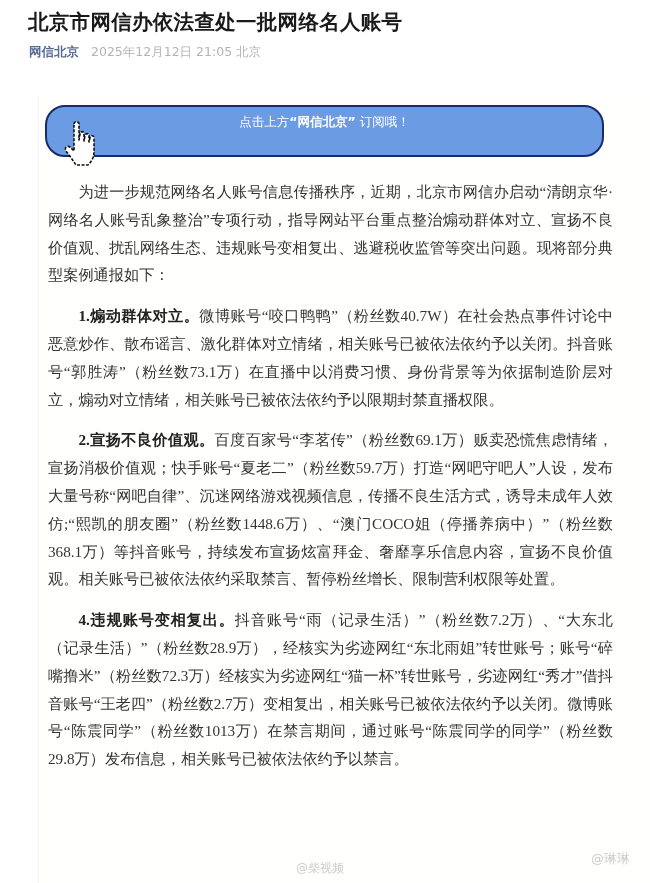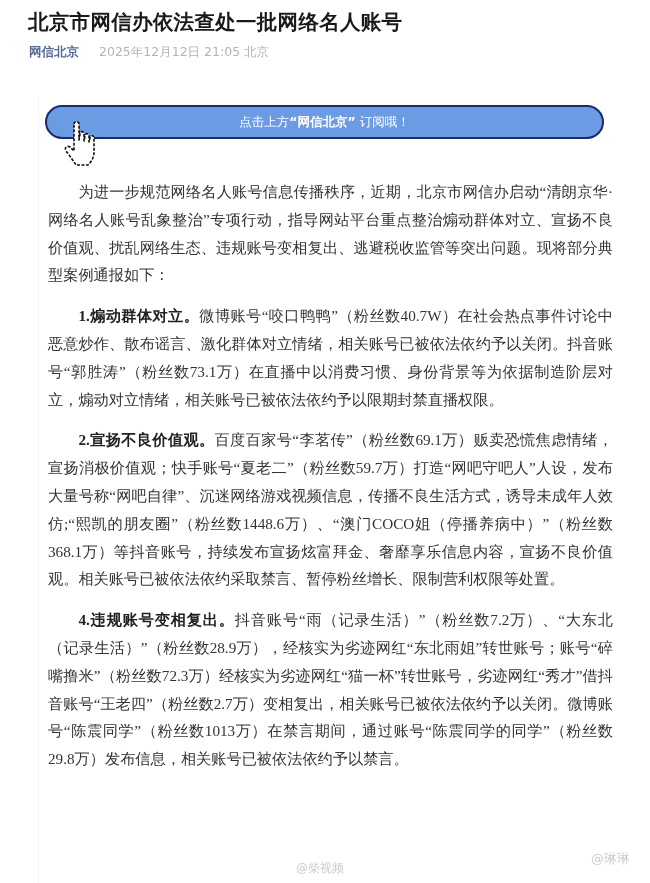--- a/index.html
+++ b/index.html
@@ -10,28 +10,28 @@
   }
   .title {
     position: absolute; left: 28px; top: 8px;
     font-size: 20.5px; font-weight: bold; color: #1a1a1a; letter-spacing: 0.3px;
     font-family: "DejaVu Sans", sans-serif; white-space: nowrap; text-align: right;
   }
   .meta {
     position: absolute; left: 29px; top: 44px; font-size: 12.5px; color: #b4b4b4;
     white-space: nowrap;
   }
-  .meta .author { color: #576b95; font-weight: bold; margin-right: 16px; cursor: pointer; }
+  .meta .author { color: #576b95; font-weight: bold; margin-right: 8px; cursor: pointer; }
   .meta .date { margin-right: 0; }
   .article {
     position: absolute; left: 38px; top: 96px; width: 612px; height: 787px;
     border-left: 1px solid #f3f3ef; background: #fffffd;
   }
   .subscribe {
-    position: absolute; left: 45px; top: 105px; width: 559px; height: 34px;
+    position: absolute; left: 45px; top: 105px; width: 559px; height: 52px;
     background: #6b9be3; border: 2.5px solid #1a2a6c; border-radius: 20px;
     box-sizing: border-box; color: #ffffff; font-size: 12.5px; text-align: center;
     line-height: 29px; cursor: pointer;
   }
   .subscribe b { font-weight: bold; }
   .hand { position: absolute; left: 62px; top: 120px; width: 44px; height: 50px; }
   .body-text {
     position: absolute; left: 48px; top: 178px; width: 565px;
     font-family: "DejaVu Serif", "Liberation Serif", serif;
     font-size: 15.2px; line-height: 27.8px; color: #333; text-align: justify;

